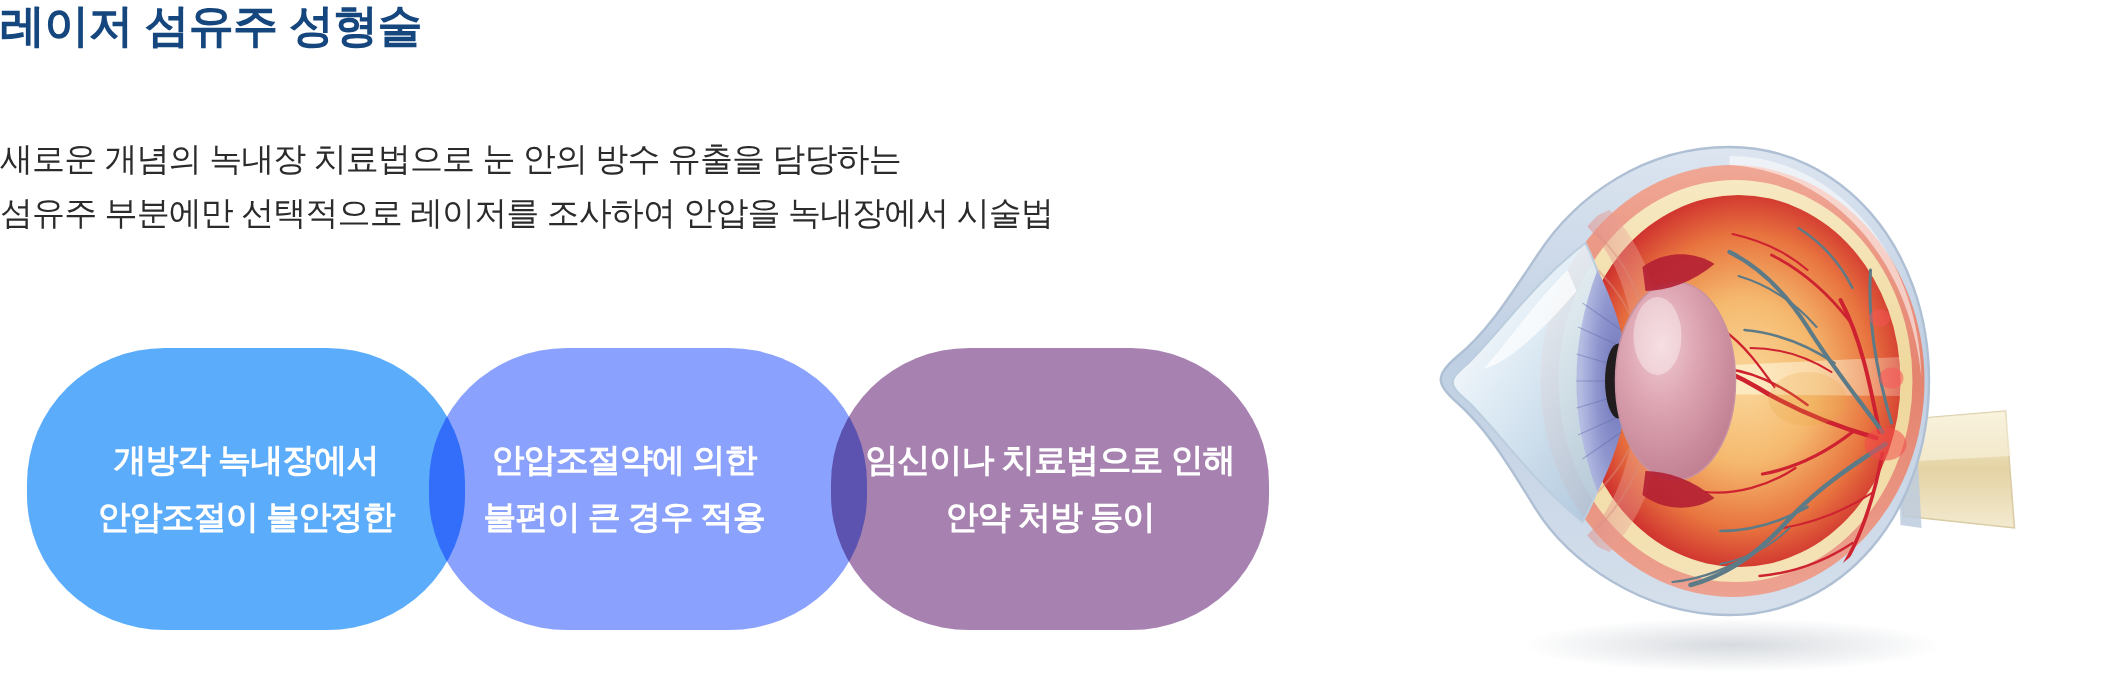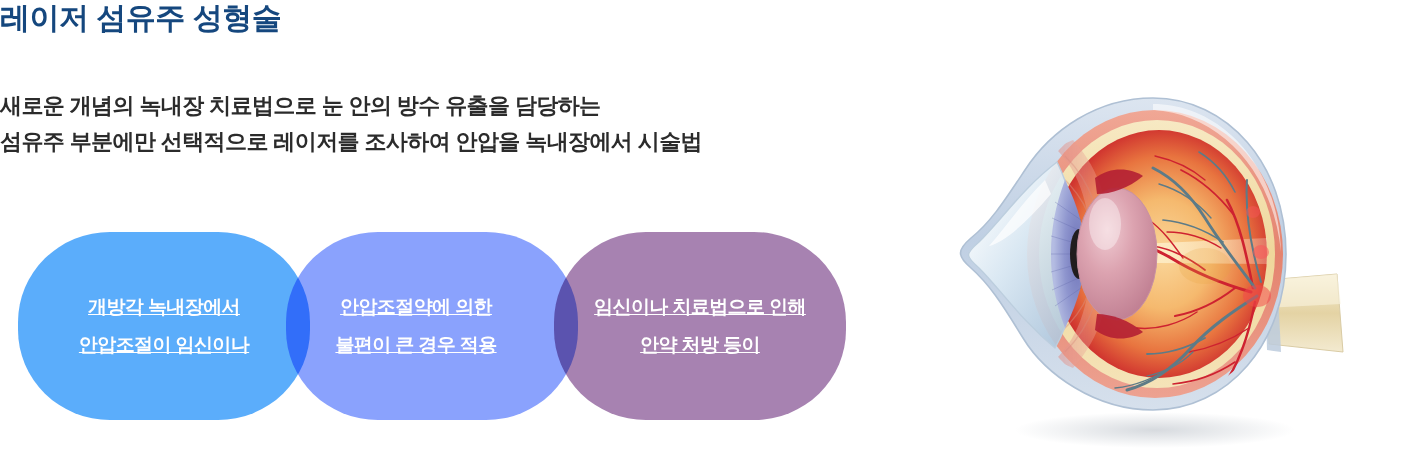--- a/index.html
+++ b/index.html
@@ -13,21 +13,21 @@
   .page { position:relative; width:1402px; height:464px; background:#fff; }
 
   
   .title {
     position:absolute; left:0px; top:-2px;
     font-size:30px; font-weight:700; letter-spacing:-0.5px;
     color:#15477E; white-space:nowrap; line-height:40px;
   }
   .subtitle {
     position:absolute; left:0px; top:88px;
-    font-size:22px; font-weight:700; letter-spacing:-0.6px;
+    font-size:22px; font-weight:400; letter-spacing:-0.6px;
     color:#2B2B2B; line-height:36px; white-space:nowrap;
   }
   .subtitle .ln { display:block; }
 
   
   .bubbles {
     position:absolute; left:18px; top:232px;
     width:820px; height:188px;
     isolation:isolate;
   }
@@ -44,22 +44,22 @@
   .bubble-1 { left:0px;   background:#5BADFB; }
   .bubble-2 { left:268px; background:#8AA2FD; }
   .bubble-3 { left:536px; background:#A782B1; }
 
   
   .bubble-text {
     position:absolute; top:0; width:292px; height:188px;
     display:flex; flex-direction:column;
     align-items:center; justify-content:center;
     color:#ffffff; text-align:right; pointer-events:none;
-    font-size:19px; font-weight:600; letter-spacing:-0.6px;
-    line-height:38px; text-shadow:0 0 1px rgba(0,0,0,0.05);text-decoration:underline;
+    font-size:22px; font-weight:600; letter-spacing:-0.6px;
+    line-height:38px; text-shadow:0 0 1px rgba(0,0,0,0.05);
   }
   .bt-1 { left:0px; }
   .bt-2 { left:252px; }
   .bt-3 { left:536px; }
 
   
   .eye-wrap {
     position:absolute; left:905px; top:52px;
     width:490px; height:404px;
   }
@@ -78,21 +78,21 @@
   </div>
 
   <div class="bubbles">
 
     <div class="bubble bubble-1" style="background: rgb(91, 173, 251);"></div>
     <div class="bubble bubble-2" style="background: rgb(138, 162, 253);"></div>
     <div class="bubble bubble-3" style="background: rgb(167, 130, 177);"></div>
 
     <div class="bubble-text bt-1">
       <span class="bline">개방각 녹내장에서</span>
-      <span class="bline">안압조절이 임신이나</span>
+      <span class="bline">안압조절이 불안정한</span>
     </div>
 
     <div class="bubble-text bt-2">
       <span class="bline">안압조절약에 의한</span>
       <span class="bline">불편이 큰 경우 적용</span>
     </div>
 
     <div class="bubble-text bt-3">
       <span class="bline">임신이나 치료법으로 인해</span>
       <span class="bline">안약 처방 등이</span>

